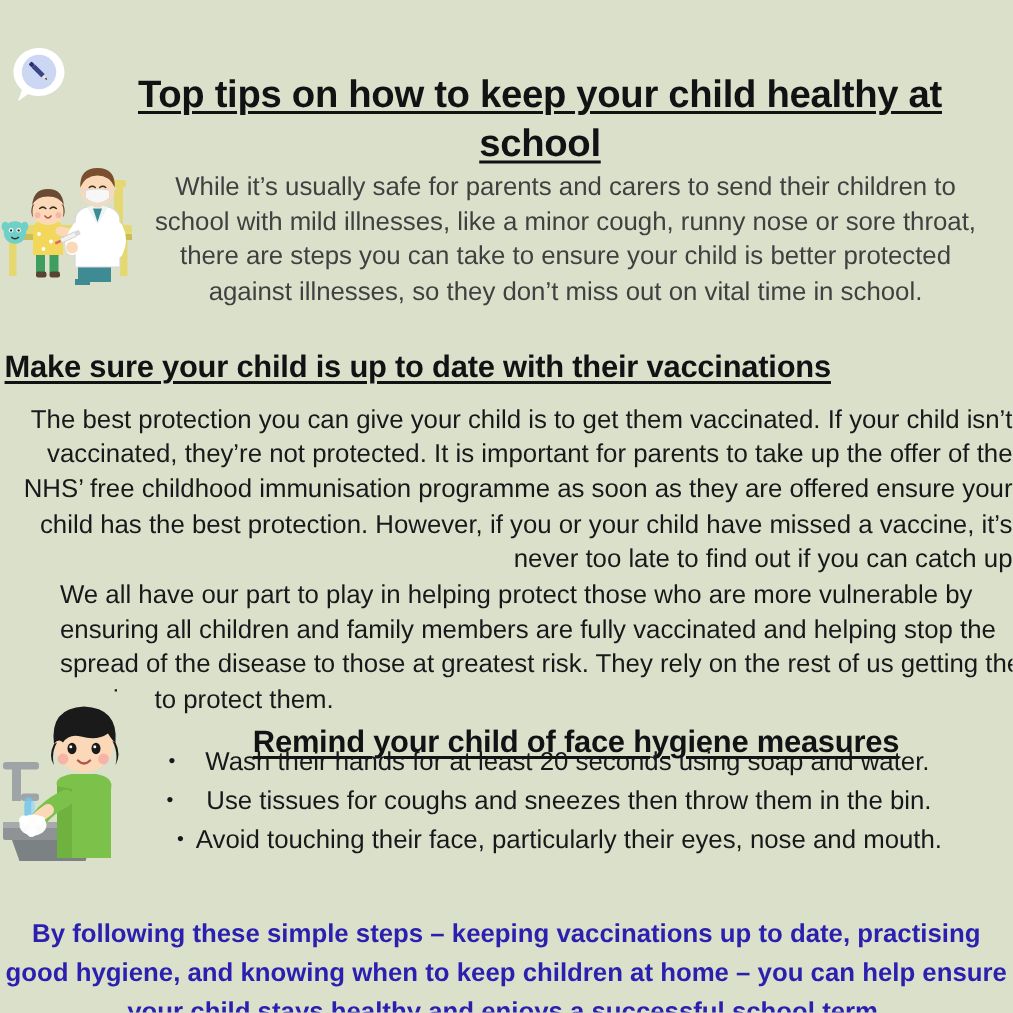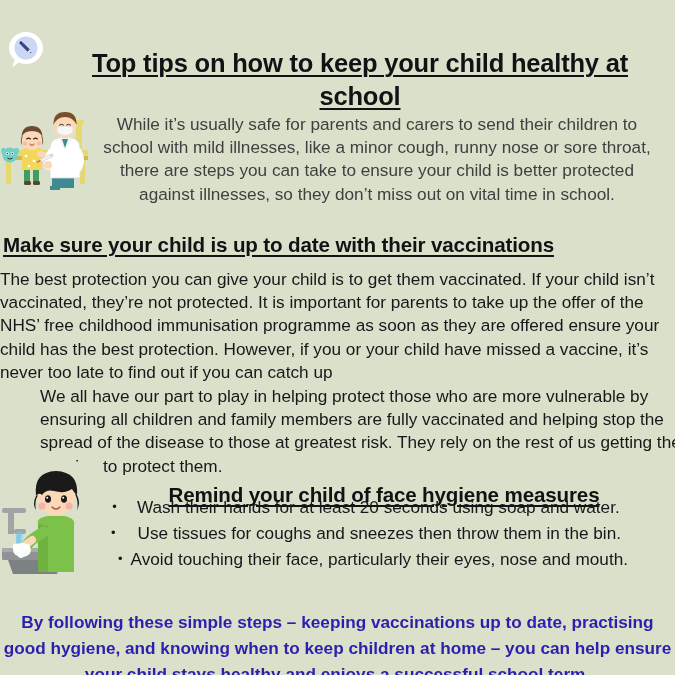--- a/index.html
+++ b/index.html
@@ -87,21 +87,21 @@
     font-size: 20.6px;
     letter-spacing: -0.15px;
   }
 
   
   .vaccine-para {
     position: absolute;
     left: 0px;
     top: 251px;
     width: 675px;
-    text-align: left;
+    text-align: right;
     font-size: 17.2px;
     line-height: 1.345;
   }
 
   
   .vulnerable-para {
     position: absolute;
     left: 0px;
     top: 368px;
     width: 675px;

